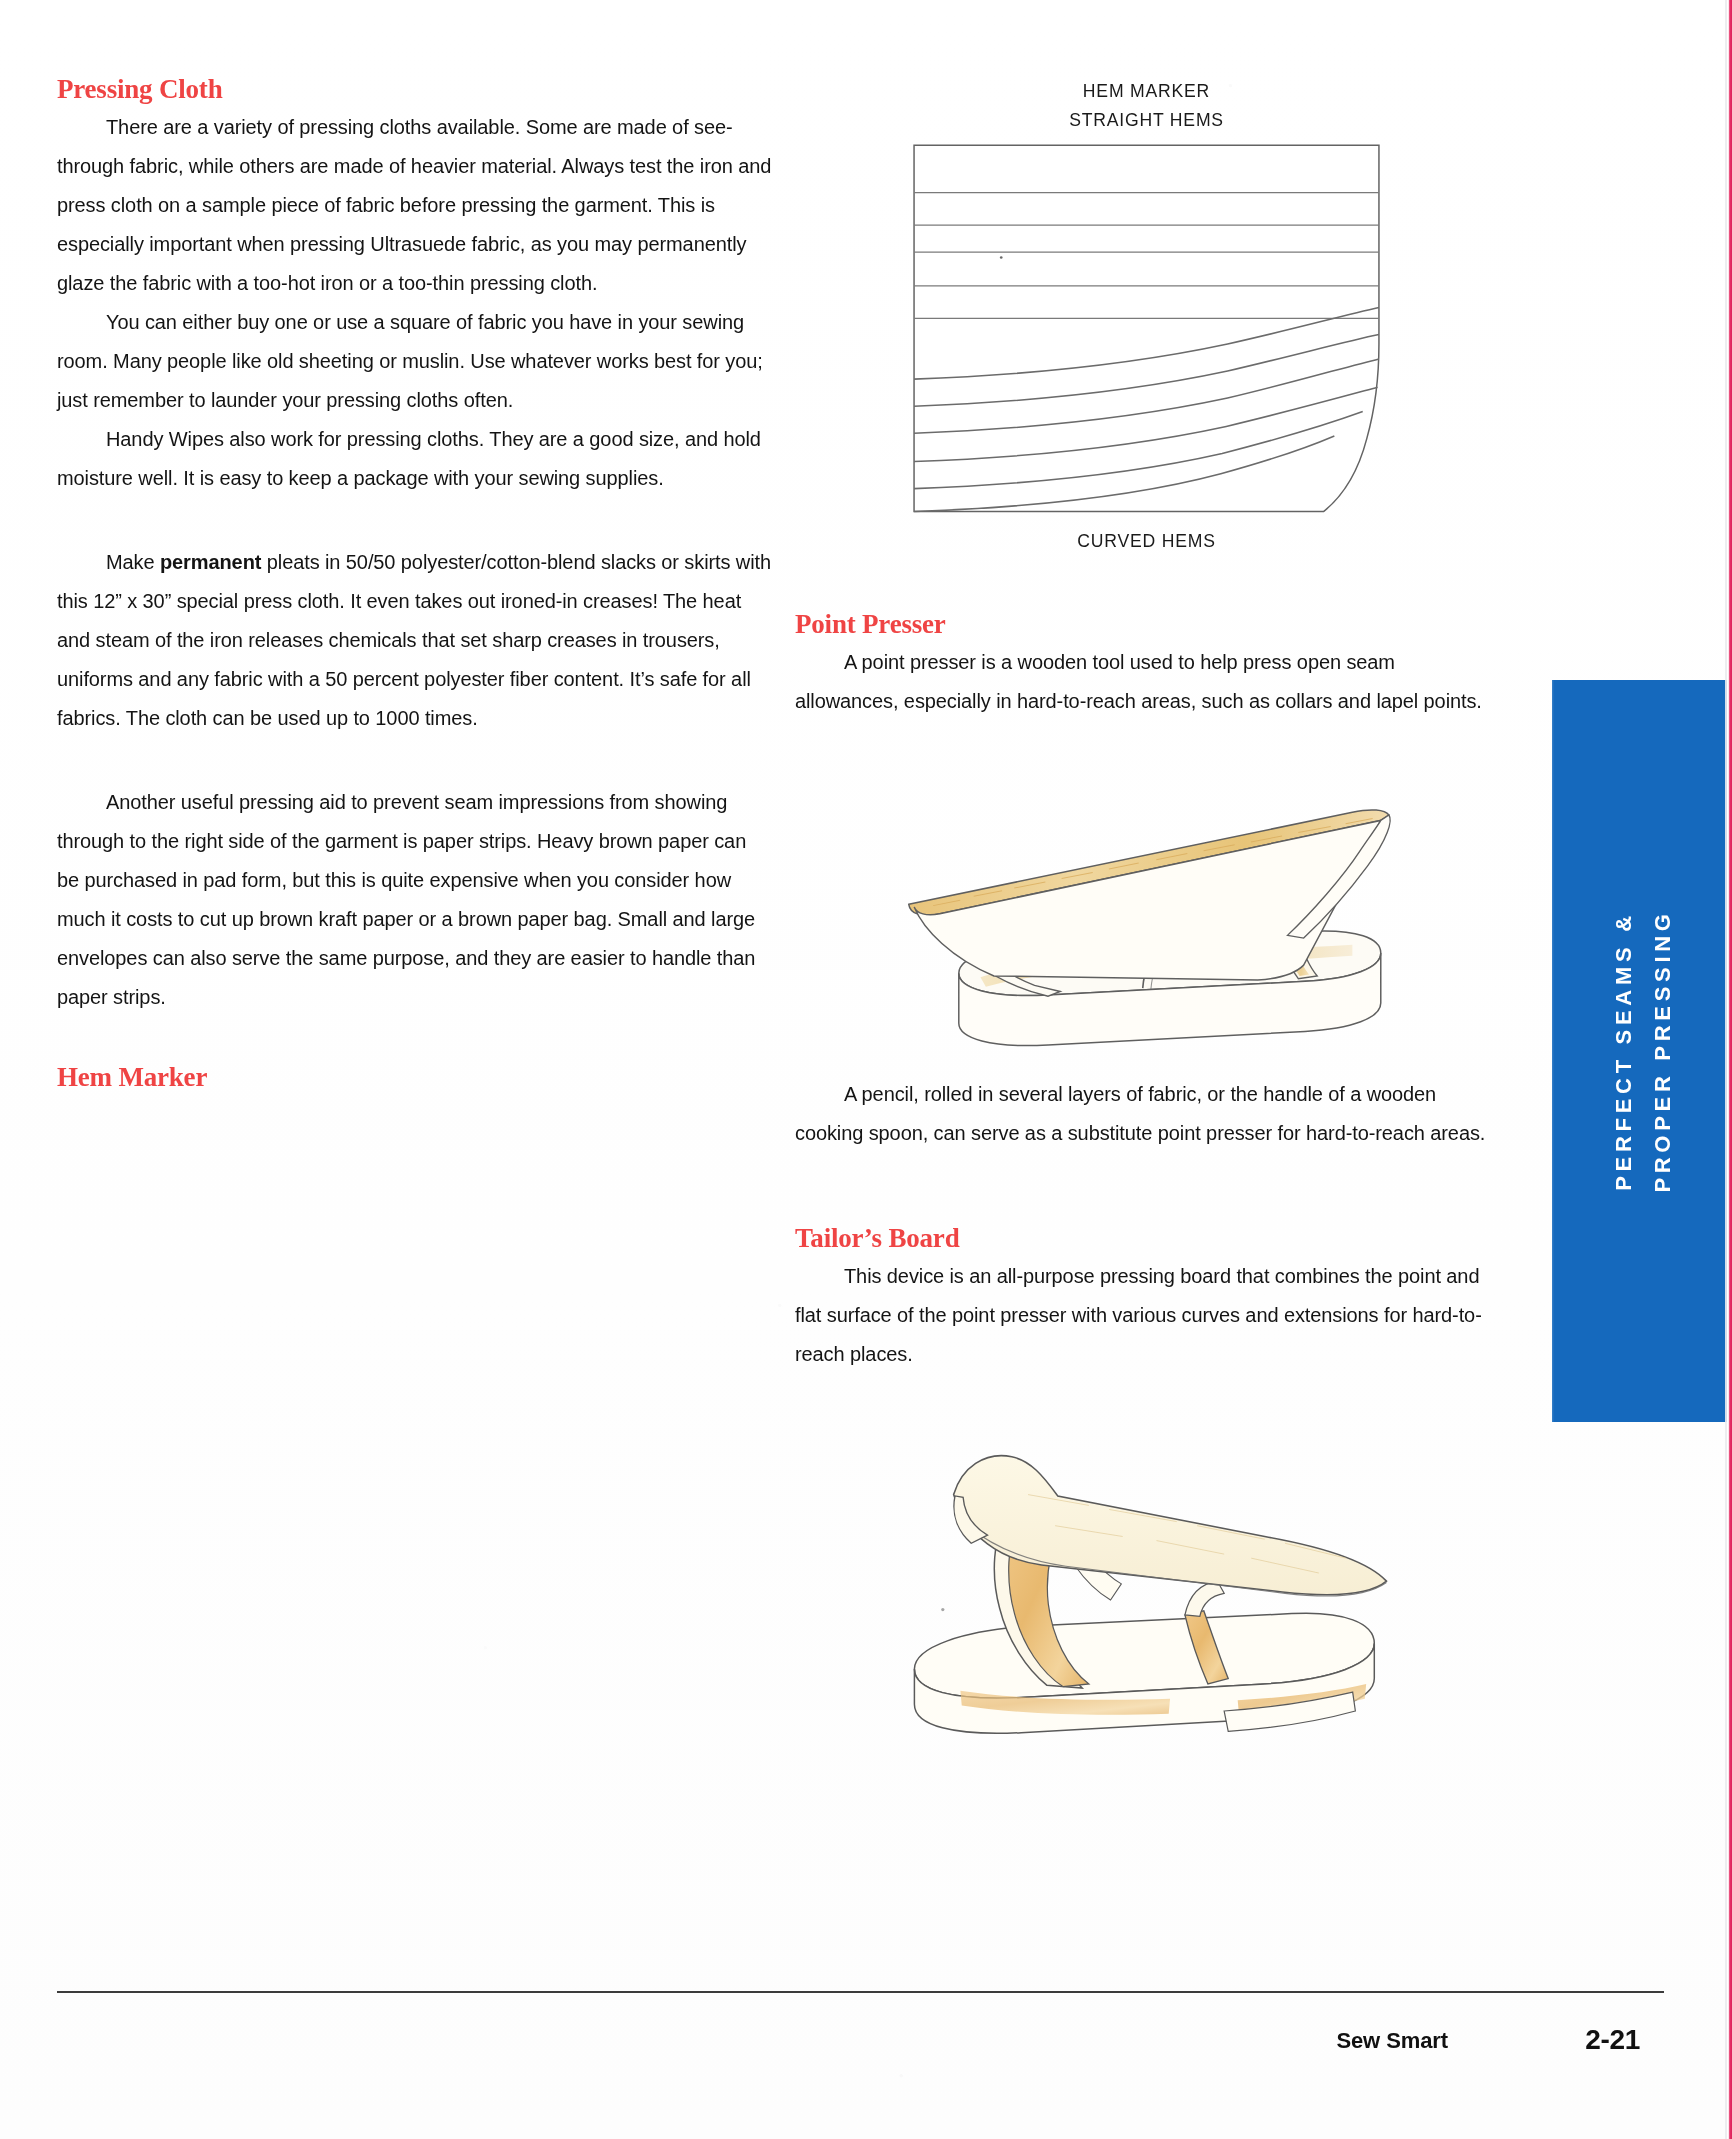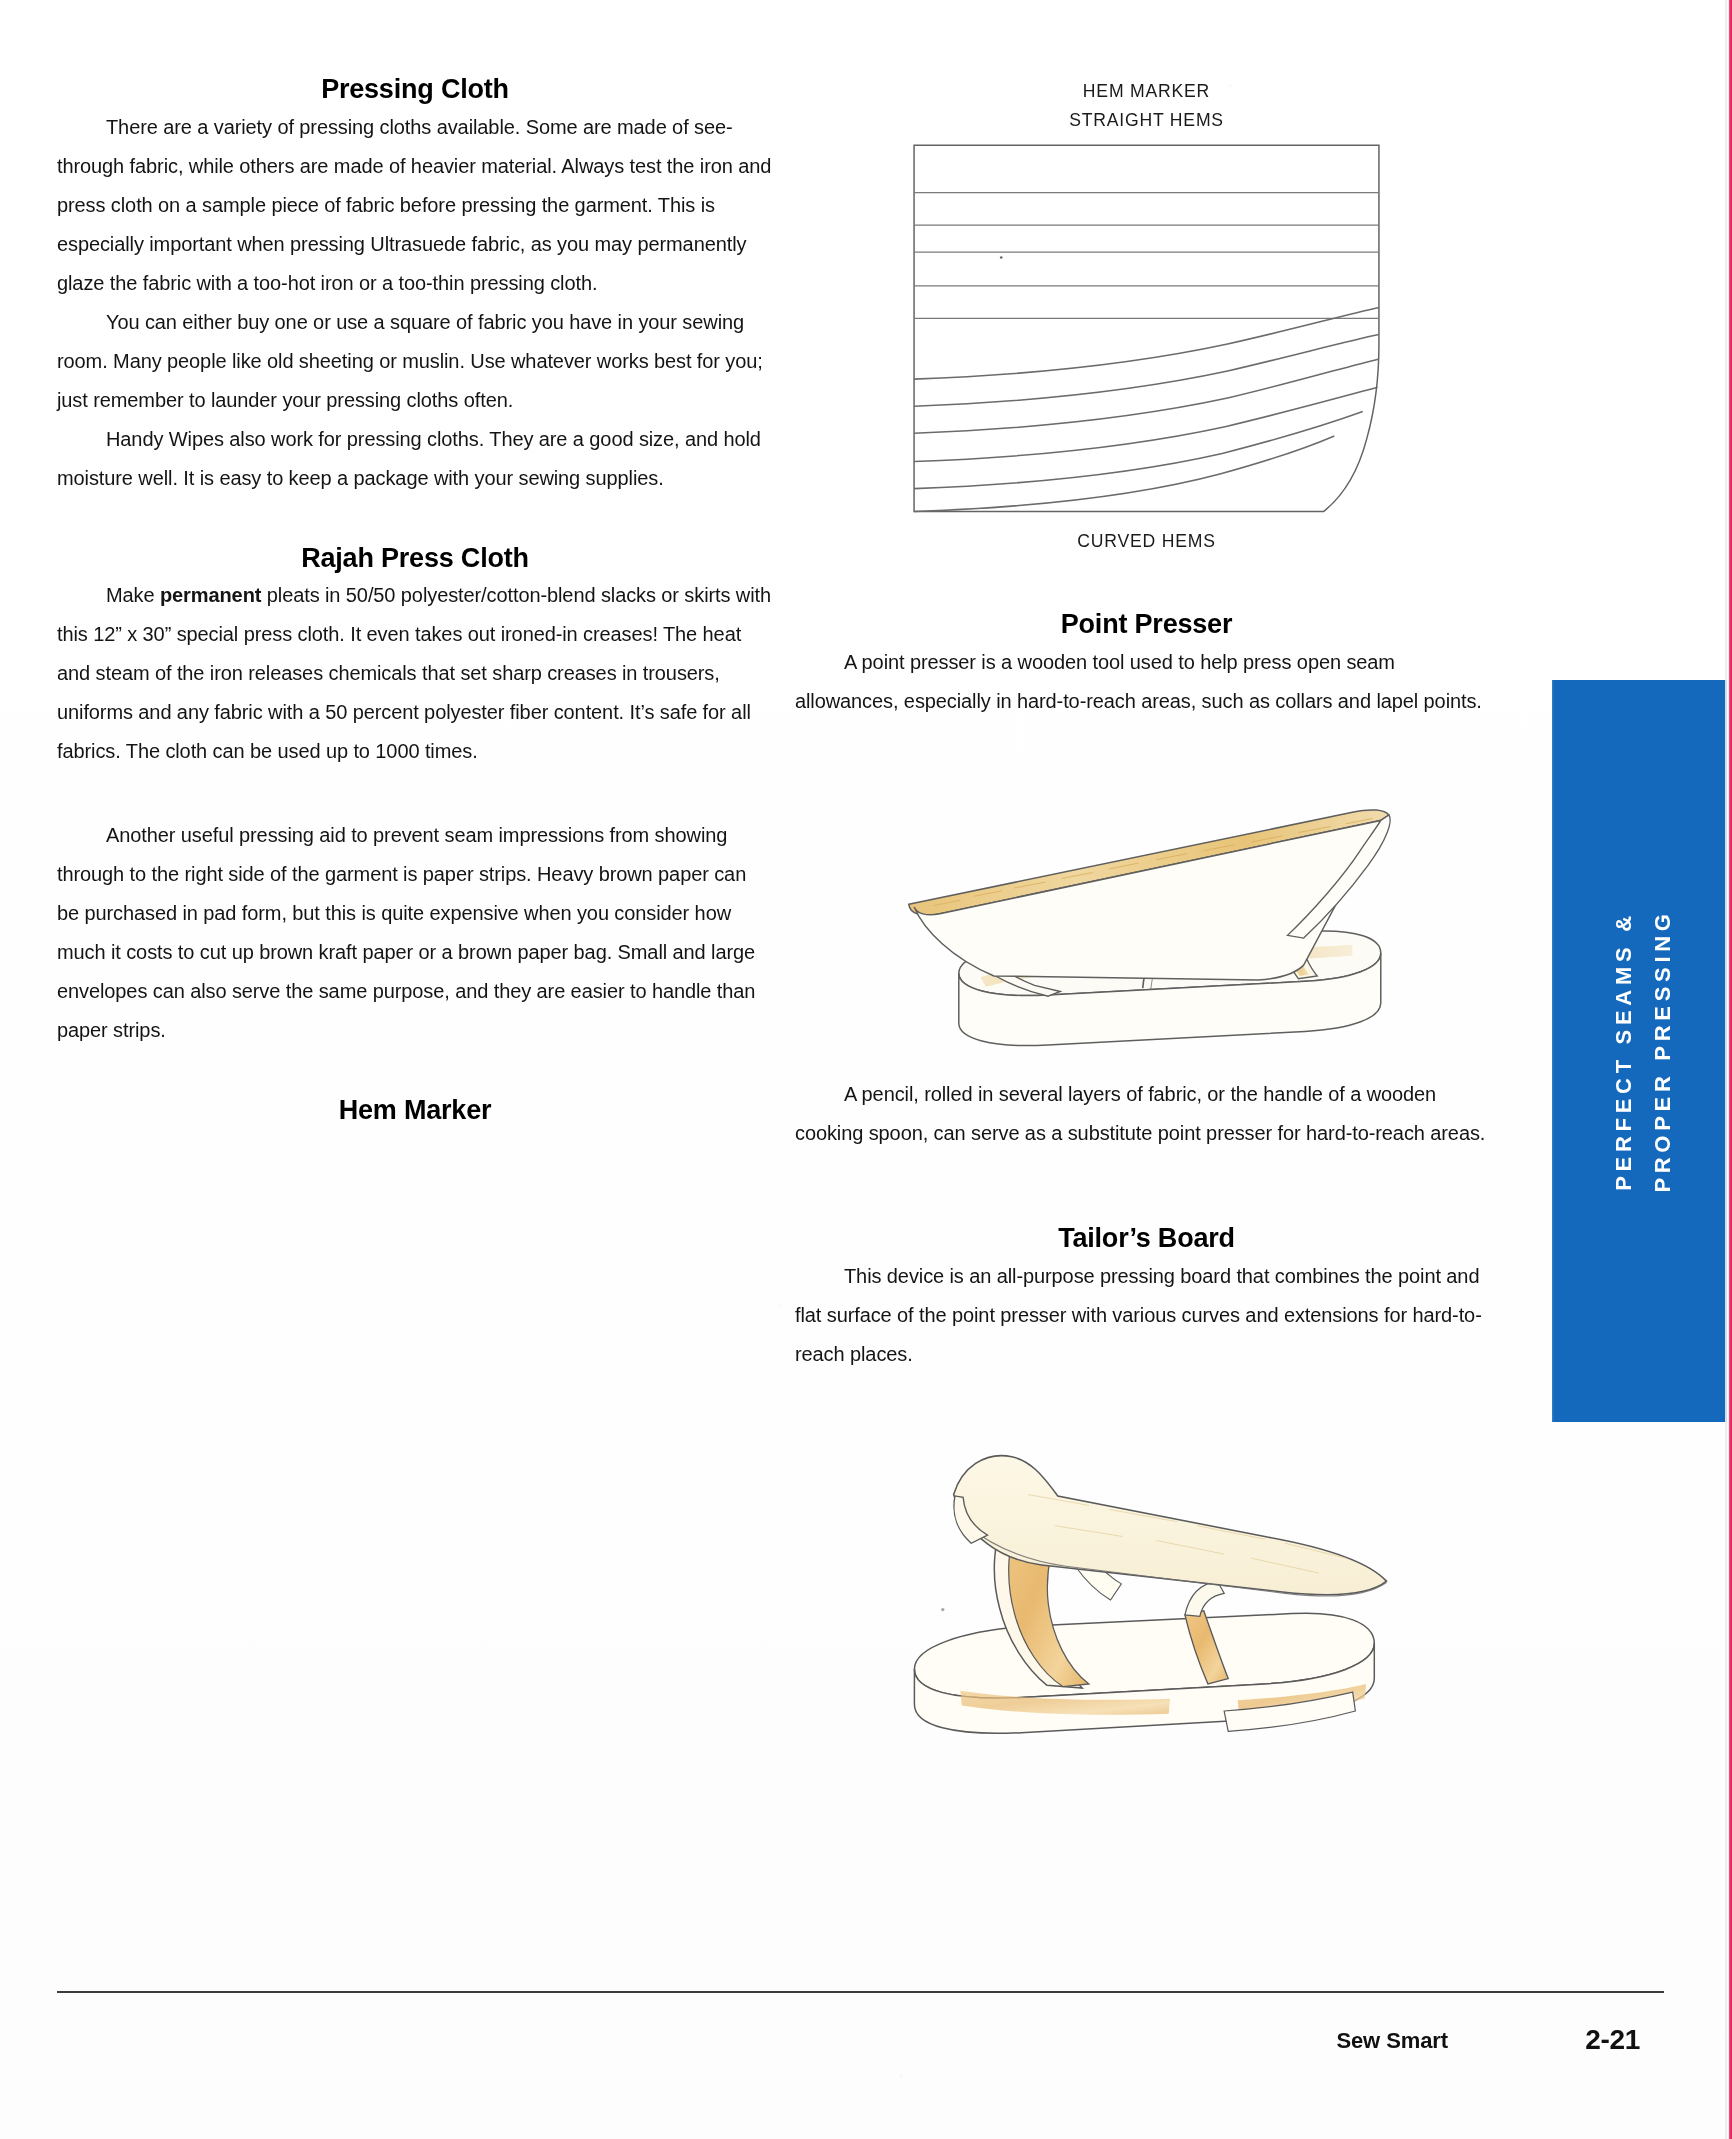--- a/index.html
+++ b/index.html
@@ -55,27 +55,26 @@
 
   
   .col {
     position: absolute;
     top: 0;
   }
   .col-left  { left: 57px;  width: 716px; }
   .col-right { left: 795px; width: 703px; }
 
   h2.section-head {
-    font-family: Liberation Sans, sans-serif;
+    font-family: Liberation Serif, serif;
     font-weight: bold;
     font-size: 27px;
     letter-spacing: -0.2px;
     margin: 0 0 2.7px 0;
-    color: #000000;
-    text-align: center;
+    color: #ef4444;
   }
 
   p.body {
     font-size: 20px;
     line-height: 39px;
     margin: 0;
     text-indent: 49px;
     color: #141414;
     letter-spacing: -0.1px;
   }
@@ -195,21 +194,20 @@
 
   <div class="col col-left" style="top:74px;">
 
     <h2 class="section-head">Pressing Cloth</h2>
     <p class="body">There are a variety of pressing cloths available. Some are made of see-through fabric, while others are made of heavier material. Always test the iron and press cloth on a sample piece of fabric before pressing the garment. This is especially important when pressing Ultrasuede fabric, as you may permanently glaze the fabric with a too-hot iron or a too-thin pressing cloth.</p>
     <p class="body">You can either buy one or use a square of fabric you have in your sewing room. Many people like old sheeting or muslin. Use whatever works best for you; just remember to launder your pressing cloths often.</p>
     <p class="body">Handy Wipes also work for pressing cloths. They are a good size, and hold moisture well. It is easy to keep a package with your sewing supplies.</p>
 
     <div class="gap-lg"></div>
 
-    <h2 class="section-head">Rajah Press Cloth</h2>
     <p class="body"><span>Make </span><b>permanent</b><span> pleats in 50/50 polyester/cotton-blend slacks or skirts with this 12” x 30” special press cloth. It even takes out ironed-in creases! The heat and steam of the iron releases chemicals that set sharp creases in trousers, uniforms and any fabric with a 50 percent polyester fiber content. It’s safe for all fabrics. The cloth can be used up to 1000 times.</span></p>
 
     <div class="gap-lg"></div>
 
     <p class="body">Another useful pressing aid to prevent seam impressions from showing through to the right side of the garment is paper strips. Heavy brown paper can be purchased in pad form, but this is quite expensive when you consider how much it costs to cut up brown kraft paper or a brown paper bag. Small and large envelopes can also serve the same purpose, and they are easier to handle than paper strips.</p>
 
     <div class="gap-lg"></div>
 
     <h2 class="section-head">Hem Marker</h2>
   </div>

